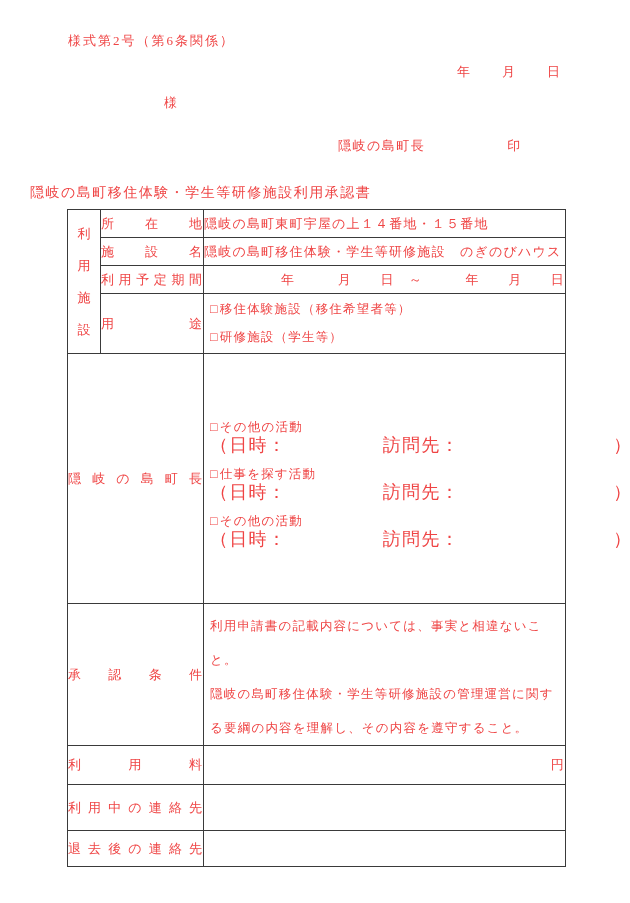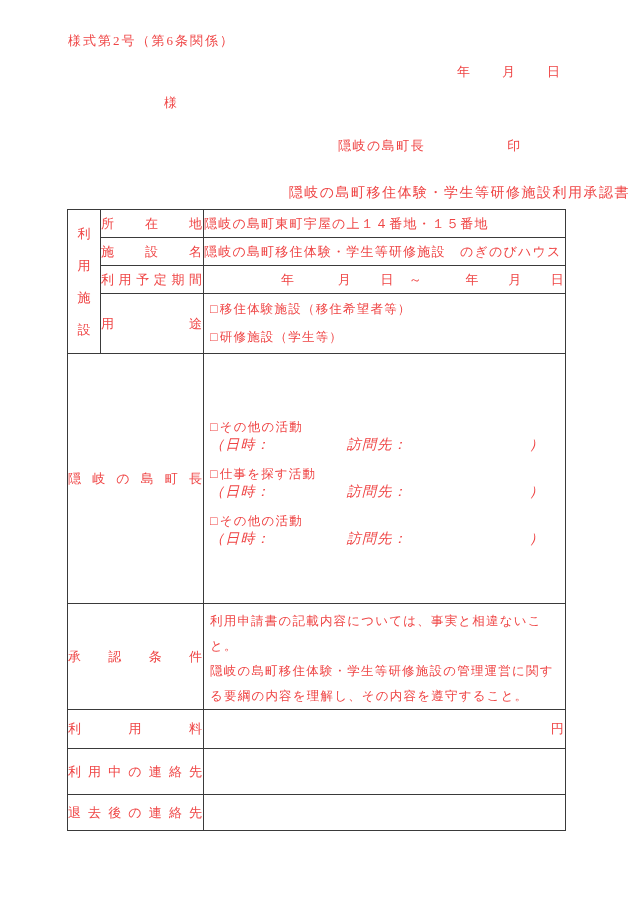--- a/index.html
+++ b/index.html
@@ -11,21 +11,21 @@
     font-family:"Liberation Serif","DejaVu Serif",serif;
     font-size:13px;
     overflow:hidden;
   }
   .line{white-space:pre;}
   #form-number{padding-top:32px;margin-left:68px;letter-spacing:2px;}
   #date-line{text-align:right;padding-right:68px;margin-top:13px;letter-spacing:2px;}
   #addressee-line{margin-top:13px;margin-left:164px;letter-spacing:2px;}
   #issuer-line{margin-top:25px;margin-left:338px;display:flex;align-items:baseline;letter-spacing:1.5px;}
   #issuer-seal{margin-left:82px;}
-  #doc-title{margin-top:29px;text-align:right;font-size:14px;letter-spacing:1.5px;}
+  #doc-title{margin-top:29px;text-align:left;font-size:14px;letter-spacing:1.5px;padding-left:30px;}
   #body-paragraph{
     margin:31px 62px 0 67px;
     white-space:pre-wrap;
     line-height:18.5px;
     letter-spacing:1px;
   }
   
   table.form{
     border-collapse:collapse;
     table-layout:fixed;
@@ -64,30 +64,29 @@
     display:flex;flex-direction:column;justify-content:space-evenly;align-items:center;
     height:142px;letter-spacing:0;
   }
   .chk-list{padding:6px 6px;}
   .chk-line{display:flex;align-items:baseline;letter-spacing:1.2px;font-size:12.5px;white-space:pre;}
   .chk-line + .chk-line{margin-top:11px;}
   .chk-glyph{margin-right:1px;}
   td.purpose-cell{vertical-align:top;}
   .purpose-wrap{padding:9px 6px 0 6px;}
   .purpose-block .detail{
-    letter-spacing:1.2px;font-size:14px;white-space:pre;
+    letter-spacing:1.2px;font-size:18px;white-space:pre;
     line-height:18px;
-    font-style:italic;
   }
   .purpose-block + .purpose-block{margin-top:12px;}
   td.approval-cell{vertical-align:top;}
   .approval-text{
     padding:5px 4px 0 6px;
     white-space:pre-wrap;
-    line-height:25px;
+    line-height:34px;
     letter-spacing:1.2px;
     font-size:12.5px;
   }
 </style>
 </head>
 <body>
 
 <div class="page">
 
   <div class="line" id="form-number">様式第2号（第6条関係）</div>

